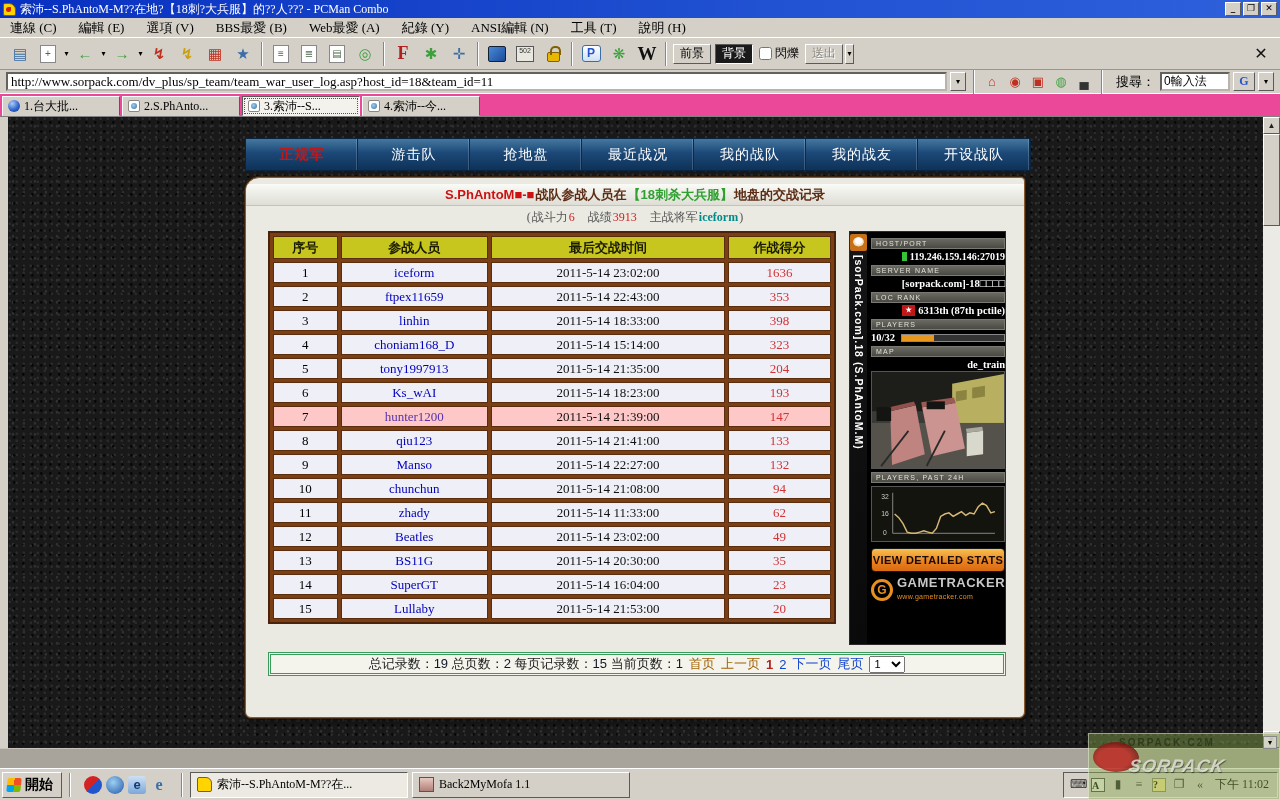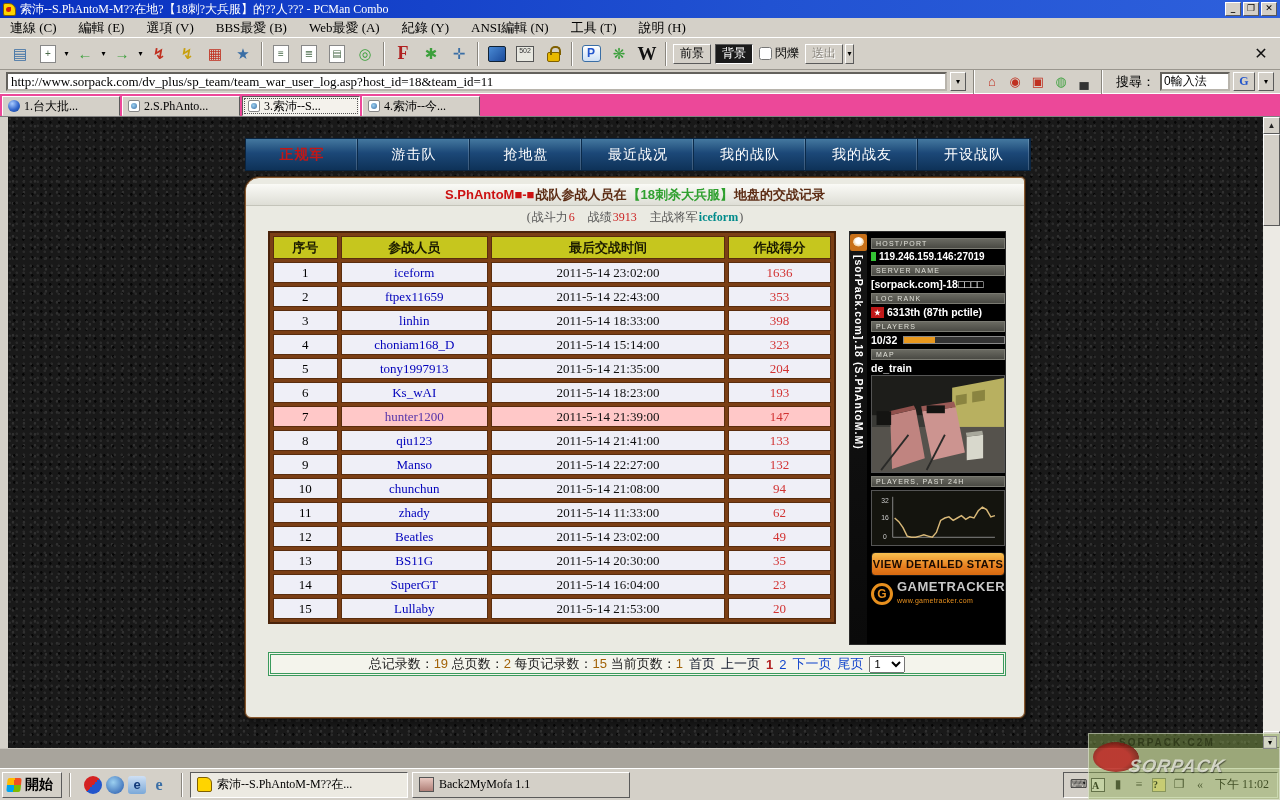--- a/index.html
+++ b/index.html
@@ -104,35 +104,35 @@
   table.war td:nth-child(1) { width:64px; }
   table.war td:nth-child(2) { width:146px; color:#0000BB; }
   table.war td:nth-child(3) { width:232px; color:#111; }
   table.war td:nth-child(4) { width:102px; color:#D23333; }
   table.war tr.hdr td { color:#1a1a00 !important;margin-left:8px; }
   table.war tr.hl td { background:#FFC8C8; }
   table.war tr.hl td:nth-child(2) { color:#5533AA; }
 
   
   .pager { margin:7px 18px 0 22px; height:24px; border:3px double #3A9A5C; background:#F4F4EC; display:flex; align-items:center; justify-content:center; gap:6px; font-size:13px; color:#222; }
-  .pager .num { color:#a16207; }
+  .pager .num { color:#0f172a; }
   .pager .plink { color:#1144CC; }
-  .pager .pdis { color:#0f172a; }
+  .pager .pdis { color:#a16207; }
   .pager .cur { color:#B22222; font-weight:bold; }
   .pager select { height:17px; font-size:11px; width:36px; }
 
   
   .gt { width:157px; height:414px; background:#000; display:flex; border:1px solid #2a2a2a; color:#ccc; }
   .gt-side { width:25px; background:linear-gradient(#151515,#0a0a0a); display:flex; flex-direction:column; align-items:center; padding-top:2px; gap:4px; }
   .cs-icon { width:17px; height:17px; background:#C87018; border-radius:2px; position:relative; flex:0 0 17px; }
   .cs-icon::before { content:""; position:absolute; inset:3px; background:radial-gradient(circle at 50% 35%,#fff 30%,#f0d0a0 60%,transparent 65%); border-radius:50%; }
   .gt-vtext { writing-mode:vertical-rl; color:#fff; font-weight:bold; font-size:10.5px; letter-spacing:1px; white-space:nowrap; }
   .gt-main { flex:1; padding:3px 4px; display:flex; flex-direction:column; }
   .gt-label { background:linear-gradient(#6a6a62,#4a4a44); border:1px solid #7a7a72; color:#e0e0d8; font-size:7px; letter-spacing:1.2px; padding:1px 4px; margin:3px 0 2px; }
-  .gt-val { color:#fff; font-weight:bold; font-size:10.5px; display:flex; align-items:center; gap:3px; font-family:Liberation Sans, sans-serif; }
+  .gt-val { color:#fff; font-weight:bold; font-size:10.5px; display:flex; align-items:center; gap:3px; font-family:Liberation Serif, serif;justify-content:flex-end; }
   .led { width:5px; height:9px; background:#35C435; display:inline-block; }
   .flag { width:13px; height:11px; background:#C01818; color:#fff; font-size:7px; text-align:center; line-height:11px; display:inline-block; }
   .pbar { flex:1; height:8px; border:1px solid #888; background:#333; margin-left:3px; }
   .pbar i { display:block; height:100%; width:31%; background:#E8981E; }
   .map-shot { width:100%; height:98px; border:1px solid #555; display:block; margin-top:1px; }
   .graph-box { border:1px solid #555; background:#14140e; margin-top:1px; }
   .gt-btn { margin-top:6px; height:24px; background:linear-gradient(#F8C050,#E88020 60%,#D86A10); border:1px solid #181818; border-radius:4px; color:#1a0a00; font-weight:bold; font-size:11px; display:flex; align-items:center; justify-content:center; letter-spacing:.4px; }
   .gt-logo { margin-top:5px; display:flex; align-items:center; gap:4px; }
   .glogo-mark { width:22px; height:22px; border:3px solid #E8901E; border-radius:50%; color:#E8901E; font-weight:bold; font-size:12px; text-align:center; line-height:16px; }
   .glogo-text { color:#C8C8C8; font-weight:bold; font-size:13px; letter-spacing:.5px; line-height:12px; }

